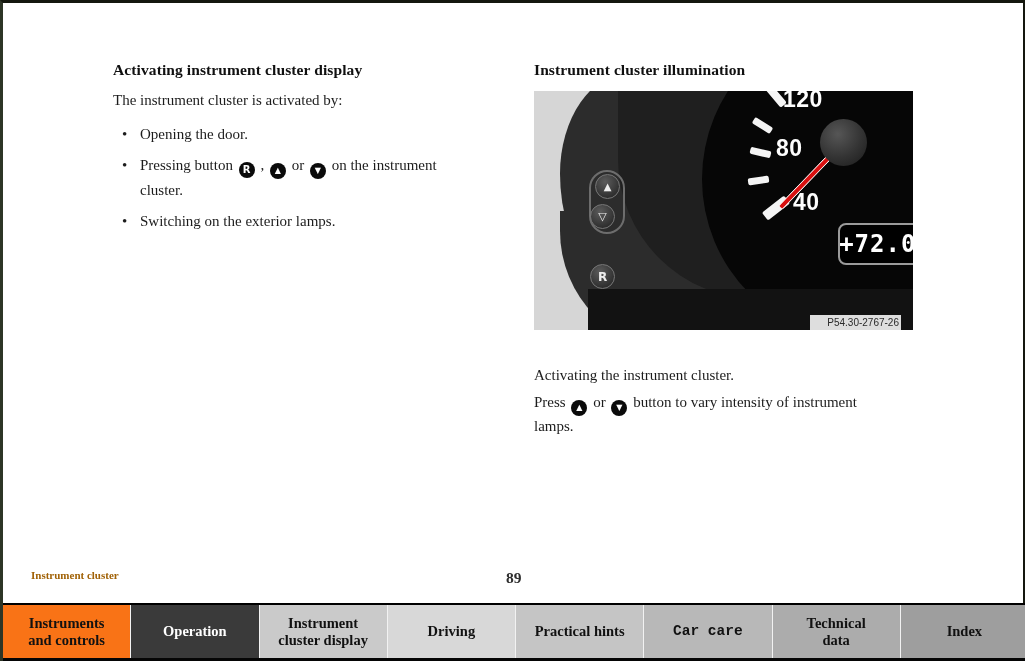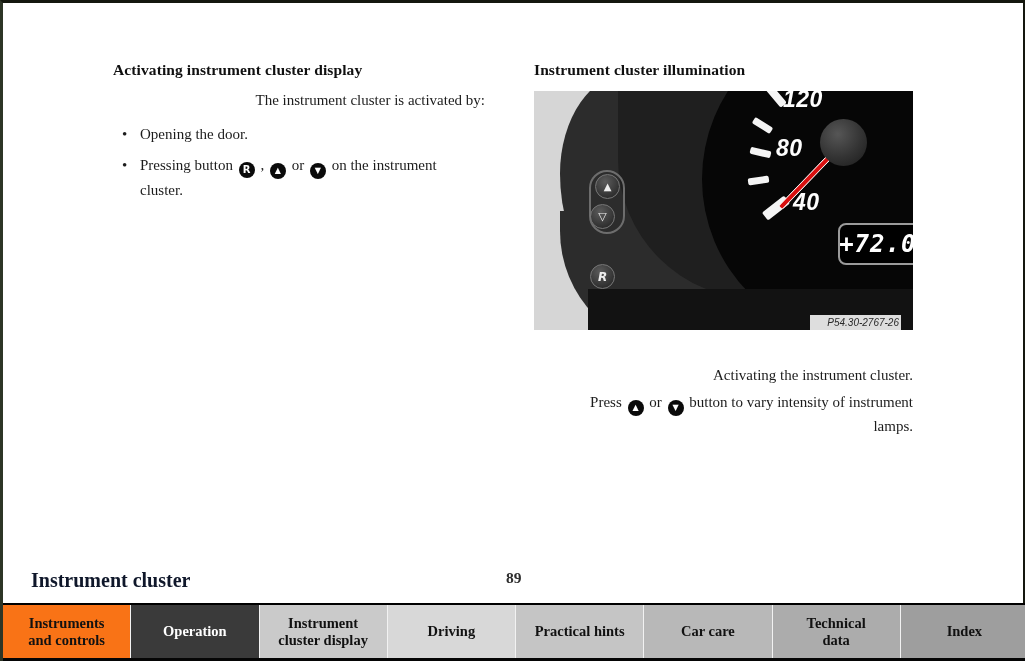--- a/index.html
+++ b/index.html
@@ -7,39 +7,39 @@
   .frame {
     position:relative; width:1025px; height:661px; background:#ffffff;
     border-top:3px solid #14170e; border-left:3px solid #2d3526; border-right:2px solid #14170e;
     font-family:"Liberation Serif", serif; color:#1c1c1c;
   }
 
   
   .col-left  { position:absolute; left:110px; top:57px; width:372px; }
   .col-right { position:absolute; left:531px; top:57px; width:379px; }
   h3.heading { font-size:15.5px; line-height:19px; font-weight:bold; color:#101010; margin-bottom:11px; letter-spacing:.1px; }
-  .body-text { font-size:15px; line-height:21px;text-align:right; }
+  .body-text { font-size:15px; line-height:21px; }
   .intro     { margin-bottom:12px; }
   ul.bullets { list-style:none; }
   ul.bullets li { position:relative; padding-left:27px; margin-bottom:9px; font-size:15px; line-height:22px; }
   ul.bullets li::before { content:"•"; position:absolute; left:9px; top:0; font-size:15px; }
 
   
   .chip {
     display:inline-flex; align-items:center; justify-content:center;
     width:16px; height:16px; border-radius:50%; background:#0a0a0a; color:#fff;
     vertical-align:-3px; margin:0 2px;
     font-family:"DejaVu Sans", sans-serif;
   }
   .chip.r   { font-size:10px; font-weight:bold; }
   .chip.tri { font-size:8px; }
 
   
   .photo { position:relative; width:379px; height:239px; margin-top:12px;
-           background:#d6d6d6; overflow:hidden;font-style:italic; }
+           background:#d6d6d6; overflow:hidden; }
   .bezel { position:absolute; left:26px; top:-18px; width:356px; height:248px;
            background:#2c2c2c; border-radius:90px 0 0 150px / 130px 0 0 190px; }
   .inner-panel { position:absolute; left:84px; top:-8px; width:300px; height:216px;
            background:#1f1f1f; border-radius:0 0 0 140px; }
   .dial { position:absolute; left:168px; top:-74px; width:324px; height:324px;
           border-radius:50%; background:#060606; }
   .bottom-band { position:absolute; left:54px; top:198px; width:325px; height:41px; background:#121212; }
   .bl-curve { position:absolute; left:26px; top:120px; width:150px; height:140px;
           background:#2c2c2c; border-radius:0 0 0 120px; }
 
@@ -67,21 +67,21 @@
           border:1px solid #777; color:#eee; display:flex; align-items:center; justify-content:center;
           font-family:"DejaVu Sans", sans-serif; }
   .pbtn.up   { left:61px; top:83px;  font-size:10px; }
   .pbtn.down { left:56px; top:113px; font-size:11px; }
   .pbtn.rst  { left:56px; top:173px; font-size:12px; font-weight:bold; }
 
   .caption1 { margin-top:35px; }
   .press-p  { margin-top:6px; }
 
   
-  .footer-section { position:absolute; left:28px; top:566px; font-size:20px; font-weight:bold; color:#0f172a; }
+  .footer-section { position:absolute; left:28px; top:566px; font-size:11px; font-weight:bold; color:#a16207; }
   .footer-page    { position:absolute; left:503px; top:566px; font-size:15.5px; font-weight:bold; color:#2e2e2e; }
 
   
   .nav { position:absolute; left:0; top:600px; width:1025px; height:61px;
          border-top:2px solid #000; border-bottom:6px solid #050505;
          display:flex; background:#000; }
   .tab { flex:1 1 0; display:flex; align-items:center; justify-content:center;
          text-align:center; font-weight:bold; font-size:14.5px; line-height:17px;
          white-space:pre-line; cursor:pointer; border-right:1px solid #f2f2f2; }
   .tab:last-child { border-right:none; }
@@ -100,20 +100,23 @@
       </li>
       <li>
         <span>Pressing button</span>
         <span class="chip r">R</span>
         <span>,</span>
         <span class="chip tri">▲</span>
         <span>or</span>
         <span class="chip tri">▼</span>
         <span>on the instrument</span><br>
         <span>cluster.</span>
+      </li>
+      <li>
+        <span>Switching on the exterior lamps.</span>
       </li>
     </ul>
   </div>
 
   <div class="col-right">
     <h3 class="heading">Instrument cluster illumination</h3>
 
     <div class="photo">
       <div class="bezel"></div>
       <div class="bl-curve"></div>
@@ -159,19 +162,19 @@
   <div class="footer-page">89</div>
 
   <div class="nav">
     <div class="tab" style="background: #f97316; color: rgb(17, 17, 17);">Instruments
 and controls</div>
     <div class="tab" style="background: rgb(58, 58, 58); color: rgb(255, 255, 255);">Operation</div>
     <div class="tab" style="background: rgb(202, 202, 202); color: rgb(17, 17, 17);">Instrument
 cluster display</div>
     <div class="tab" style="background: rgb(216, 216, 216); color: rgb(17, 17, 17);">Driving</div>
     <div class="tab" style="background: rgb(197, 197, 197); color: rgb(17, 17, 17);">Practical hints</div>
-    <div class="tab" style="background: rgb(184, 184, 184); color: rgb(17, 17, 17);">Car care</div>
+    <div class="tab" style="background: rgb(184, 184, 184); color: rgb(17, 17, 17); font-family: Liberation Mono, monospace;">Car care</div>
     <div class="tab" style="background: rgb(172, 172, 172); color: rgb(17, 17, 17);">Technical
 data</div>
     <div class="tab" style="background: rgb(158, 158, 158); color: rgb(17, 17, 17);">Index</div>
   </div>
 
 </div>
 
 </body></html>

